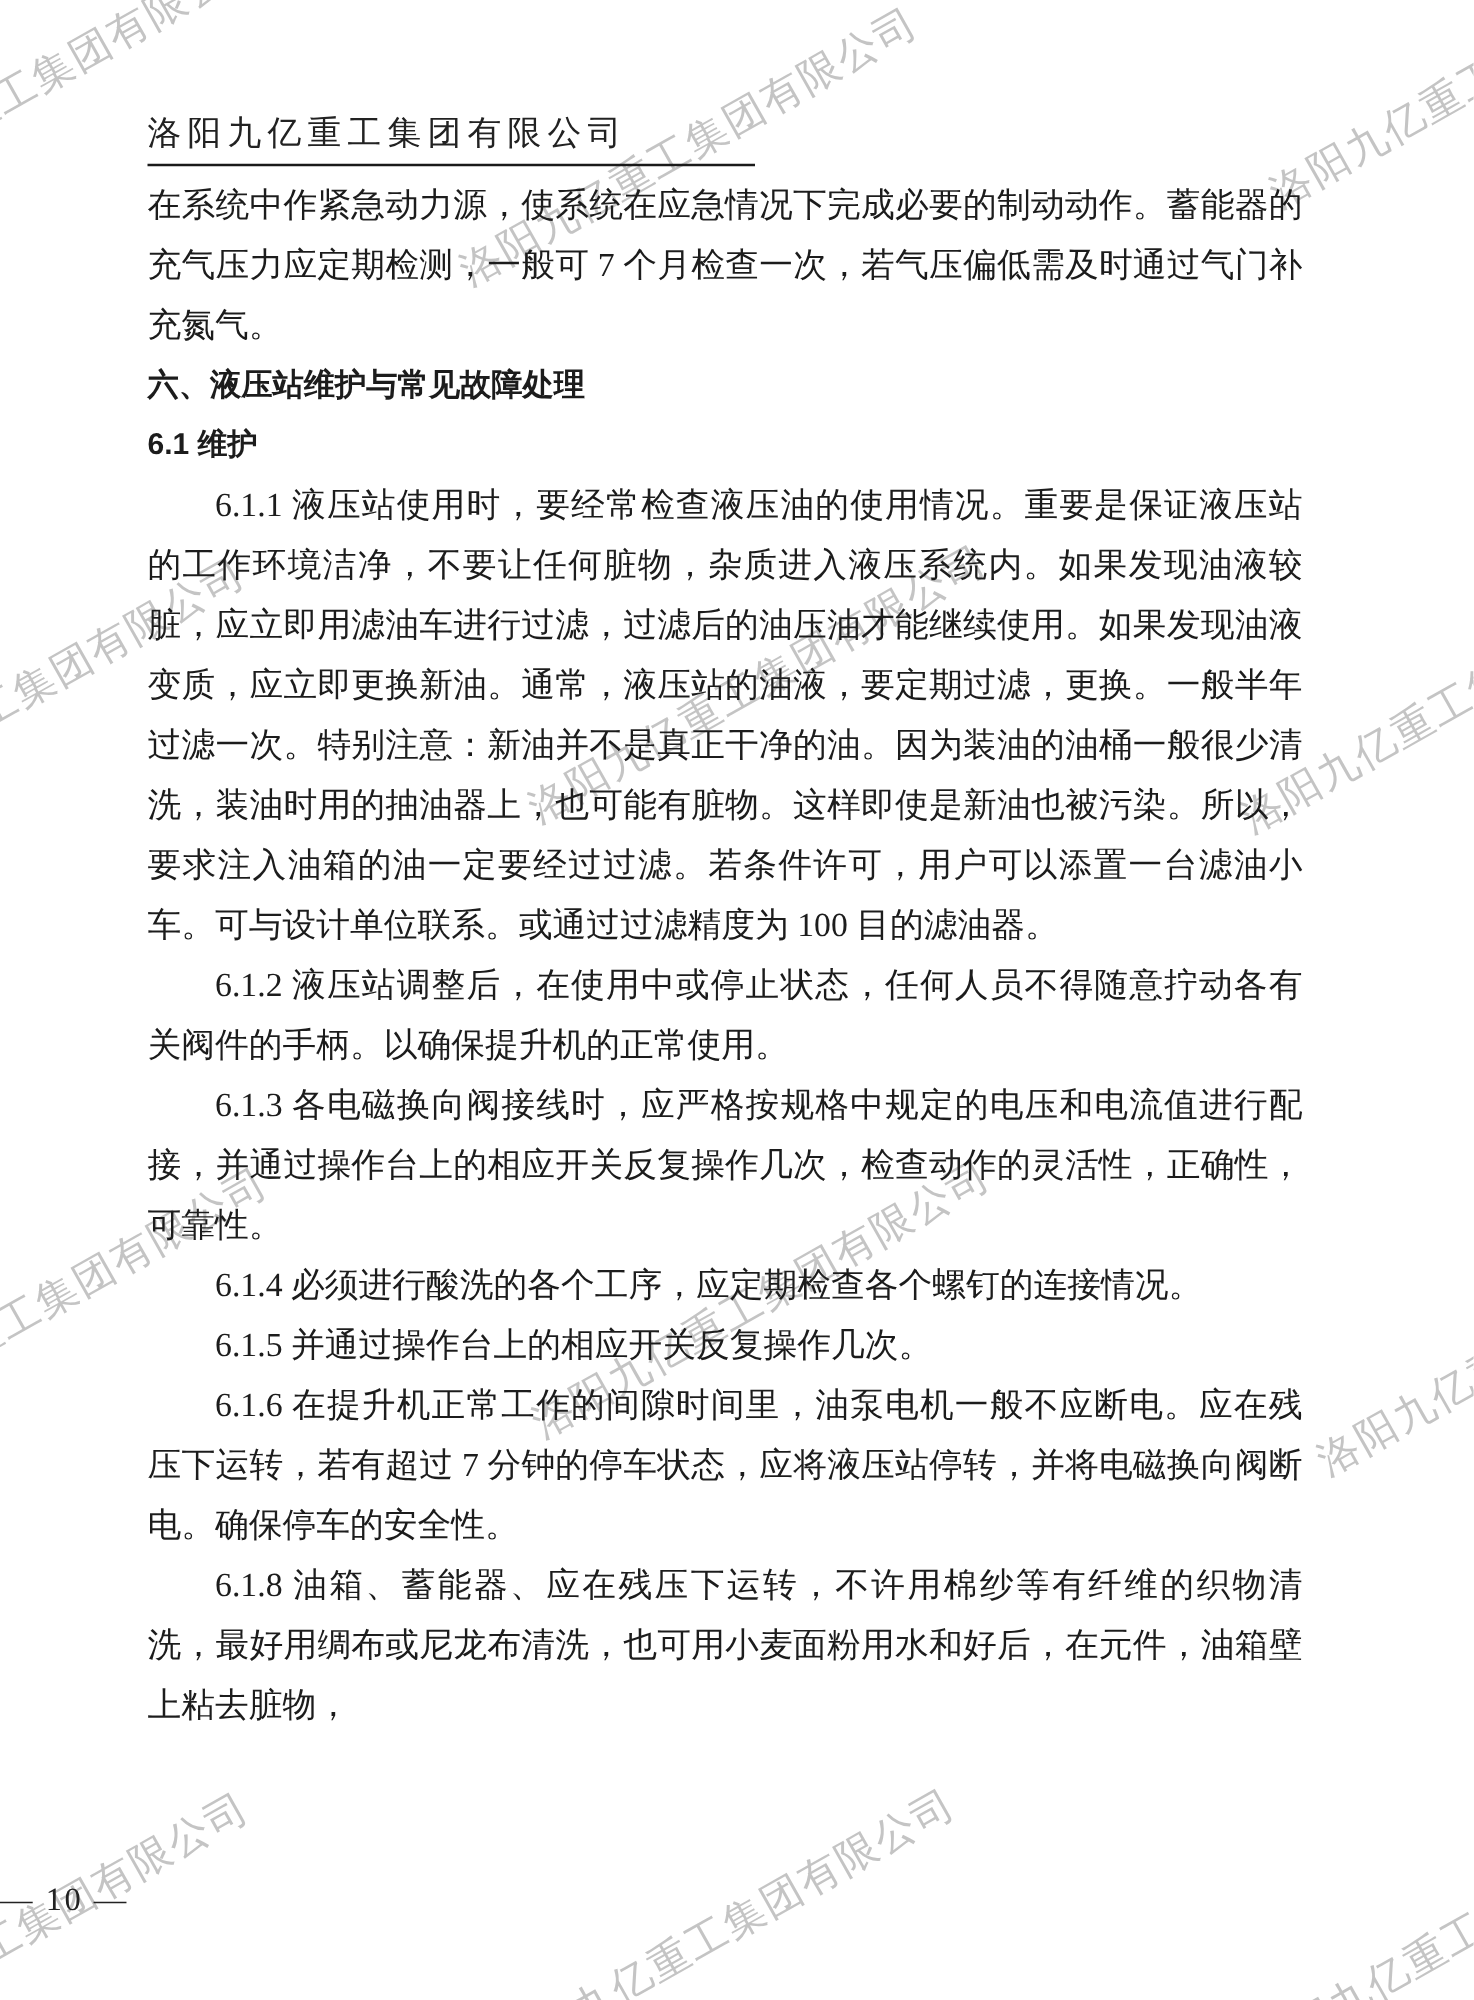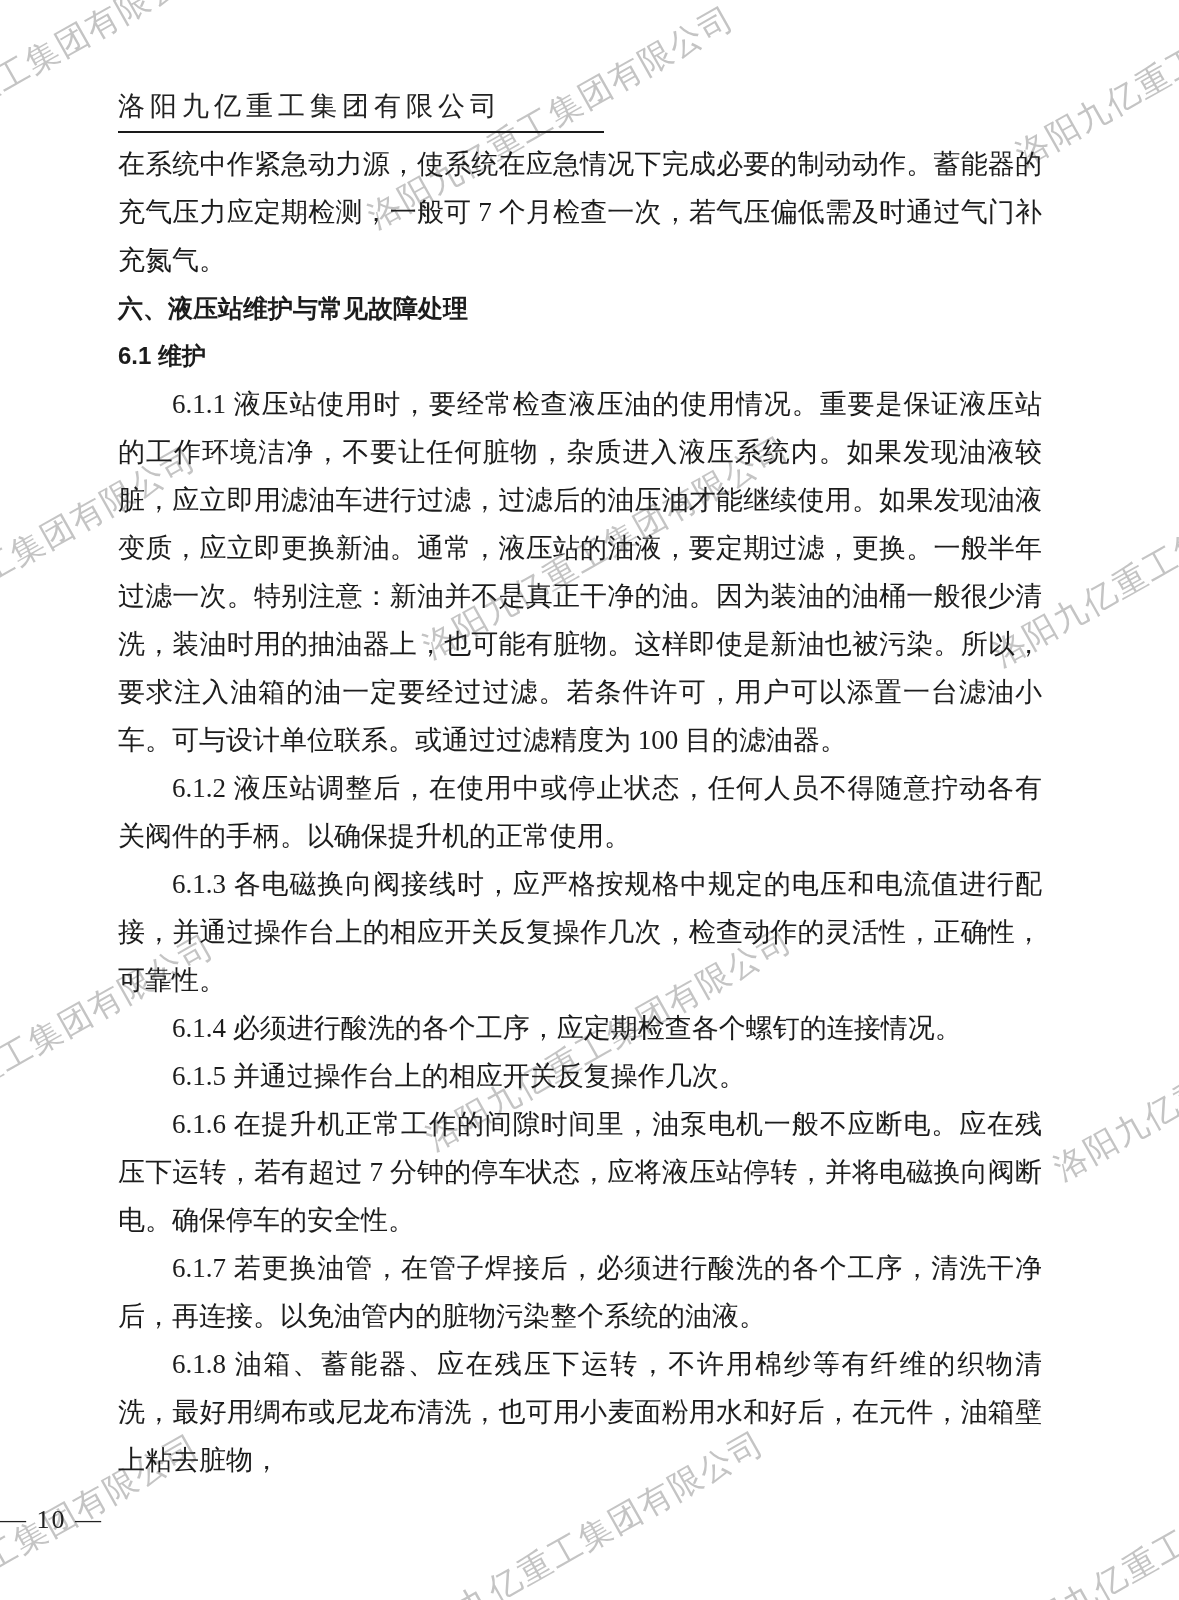--- a/index.html
+++ b/index.html
@@ -107,21 +107,20 @@
     <p class="section-title">六、液压站维护与常见故障处理</p>
 
     <p class="subsection-title">6.1 维护</p>
 
     <p class="item-para">6.1.1 液压站使用时，要经常检查液压油的使用情况。重要是保证液压站的工作环境洁净，不要让任何脏物，杂质进入液压系统内。如果发现油液较脏，应立即用滤油车进行过滤，过滤后的油压油才能继续使用。如果发现油液变质，应立即更换新油。通常，液压站的油液，要定期过滤，更换。一般半年过滤一次。特别注意：新油并不是真正干净的油。因为装油的油桶一般很少清洗，装油时用的抽油器上，也可能有脏物。这样即使是新油也被污染。所以，要求注入油箱的油一定要经过过滤。若条件许可，用户可以添置一台滤油小车。可与设计单位联系。或通过过滤精度为 100 目的滤油器。</p>
     <p class="item-para">6.1.2 液压站调整后，在使用中或停止状态，任何人员不得随意拧动各有关阀件的手柄。以确保提升机的正常使用。</p>
     <p class="item-para">6.1.3 各电磁换向阀接线时，应严格按规格中规定的电压和电流值进行配接，并通过操作台上的相应开关反复操作几次，检查动作的灵活性，正确性，可靠性。</p>
     <p class="item-para">6.1.4 必须进行酸洗的各个工序，应定期检查各个螺钉的连接情况。</p>
     <p class="item-para">6.1.5 并通过操作台上的相应开关反复操作几次。</p>
     <p class="item-para">6.1.6 在提升机正常工作的间隙时间里，油泵电机一般不应断电。应在残压下运转，若有超过 7 分钟的停车状态，应将液压站停转，并将电磁换向阀断电。确保停车的安全性。</p>
-    <p class="item-para">6.1.7 若更换油管，在管子焊接后，必须进行酸洗的各个工序，清洗干净后，再连接。以免油管内的脏物污染整个系统的油液。</p>
     <p class="item-para">6.1.8 油箱、蓄能器、应在残压下运转，不许用棉纱等有纤维的织物清洗，最好用绸布或尼龙布清洗，也可用小麦面粉用水和好后，在元件，油箱壁上粘去脏物，</p>
   </div>
 
   <div class="doc-footer">
     <span>— 10 —</span>
   </div>
 
 </div>
 
 </body></html>

